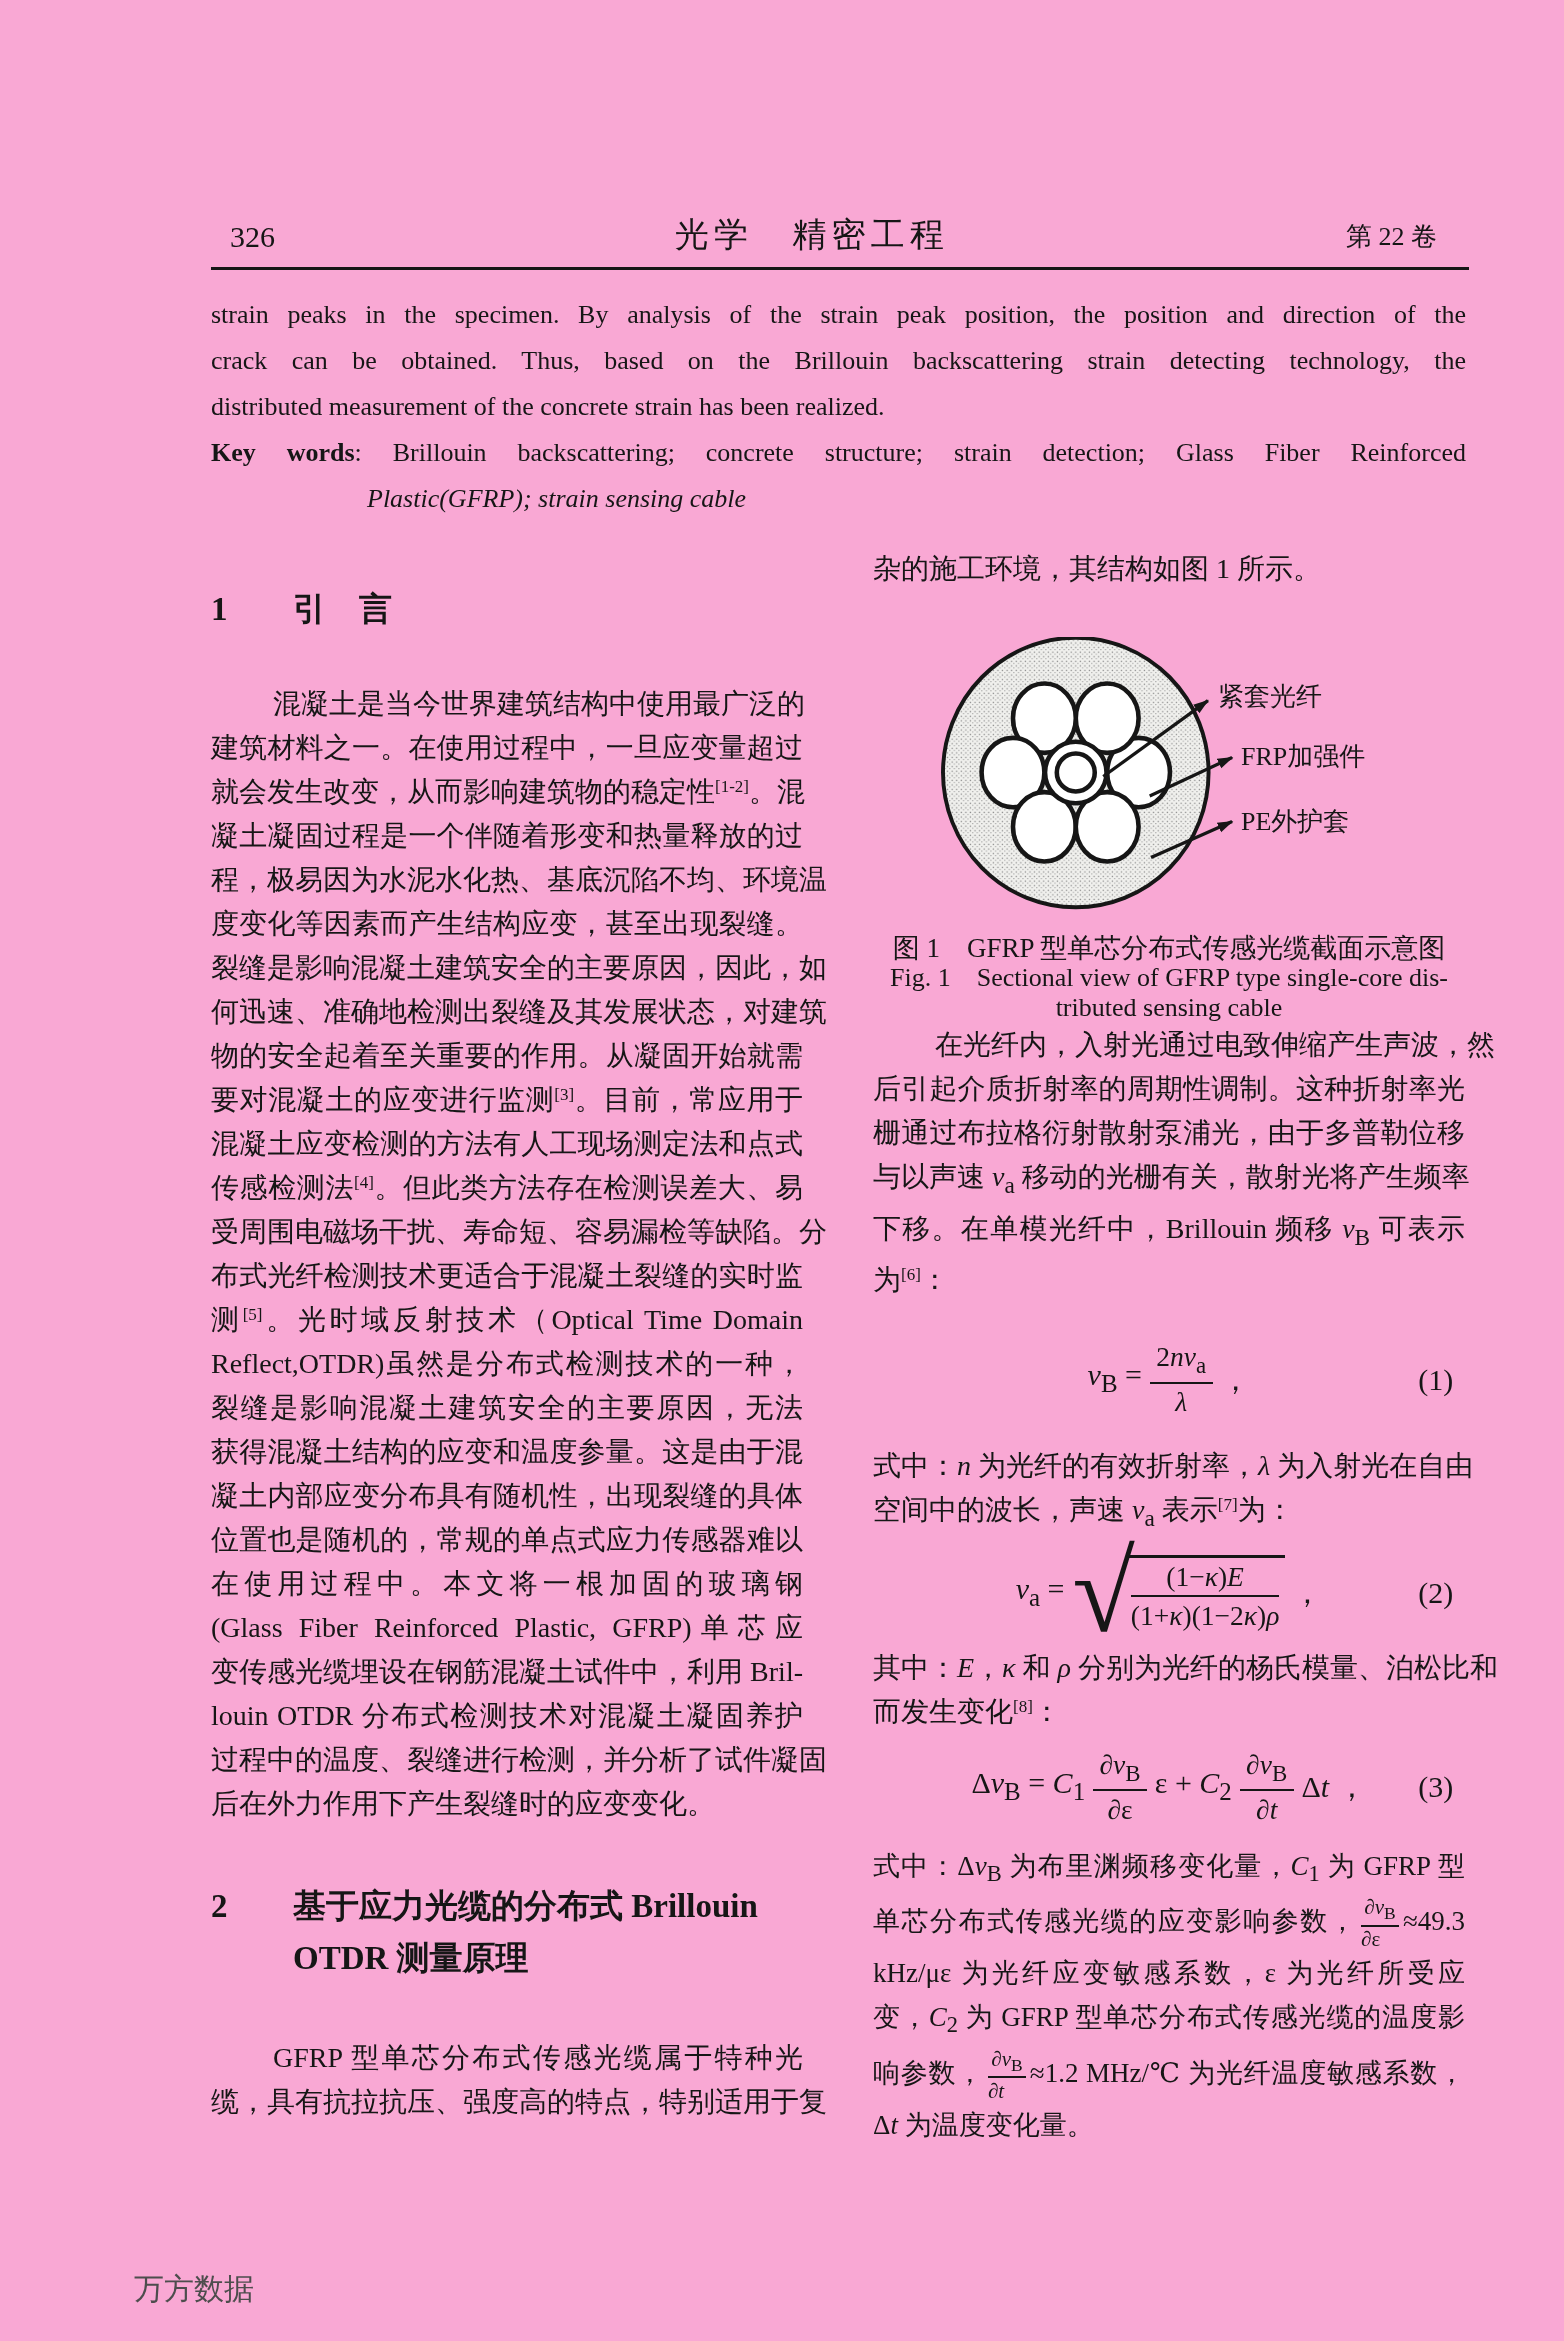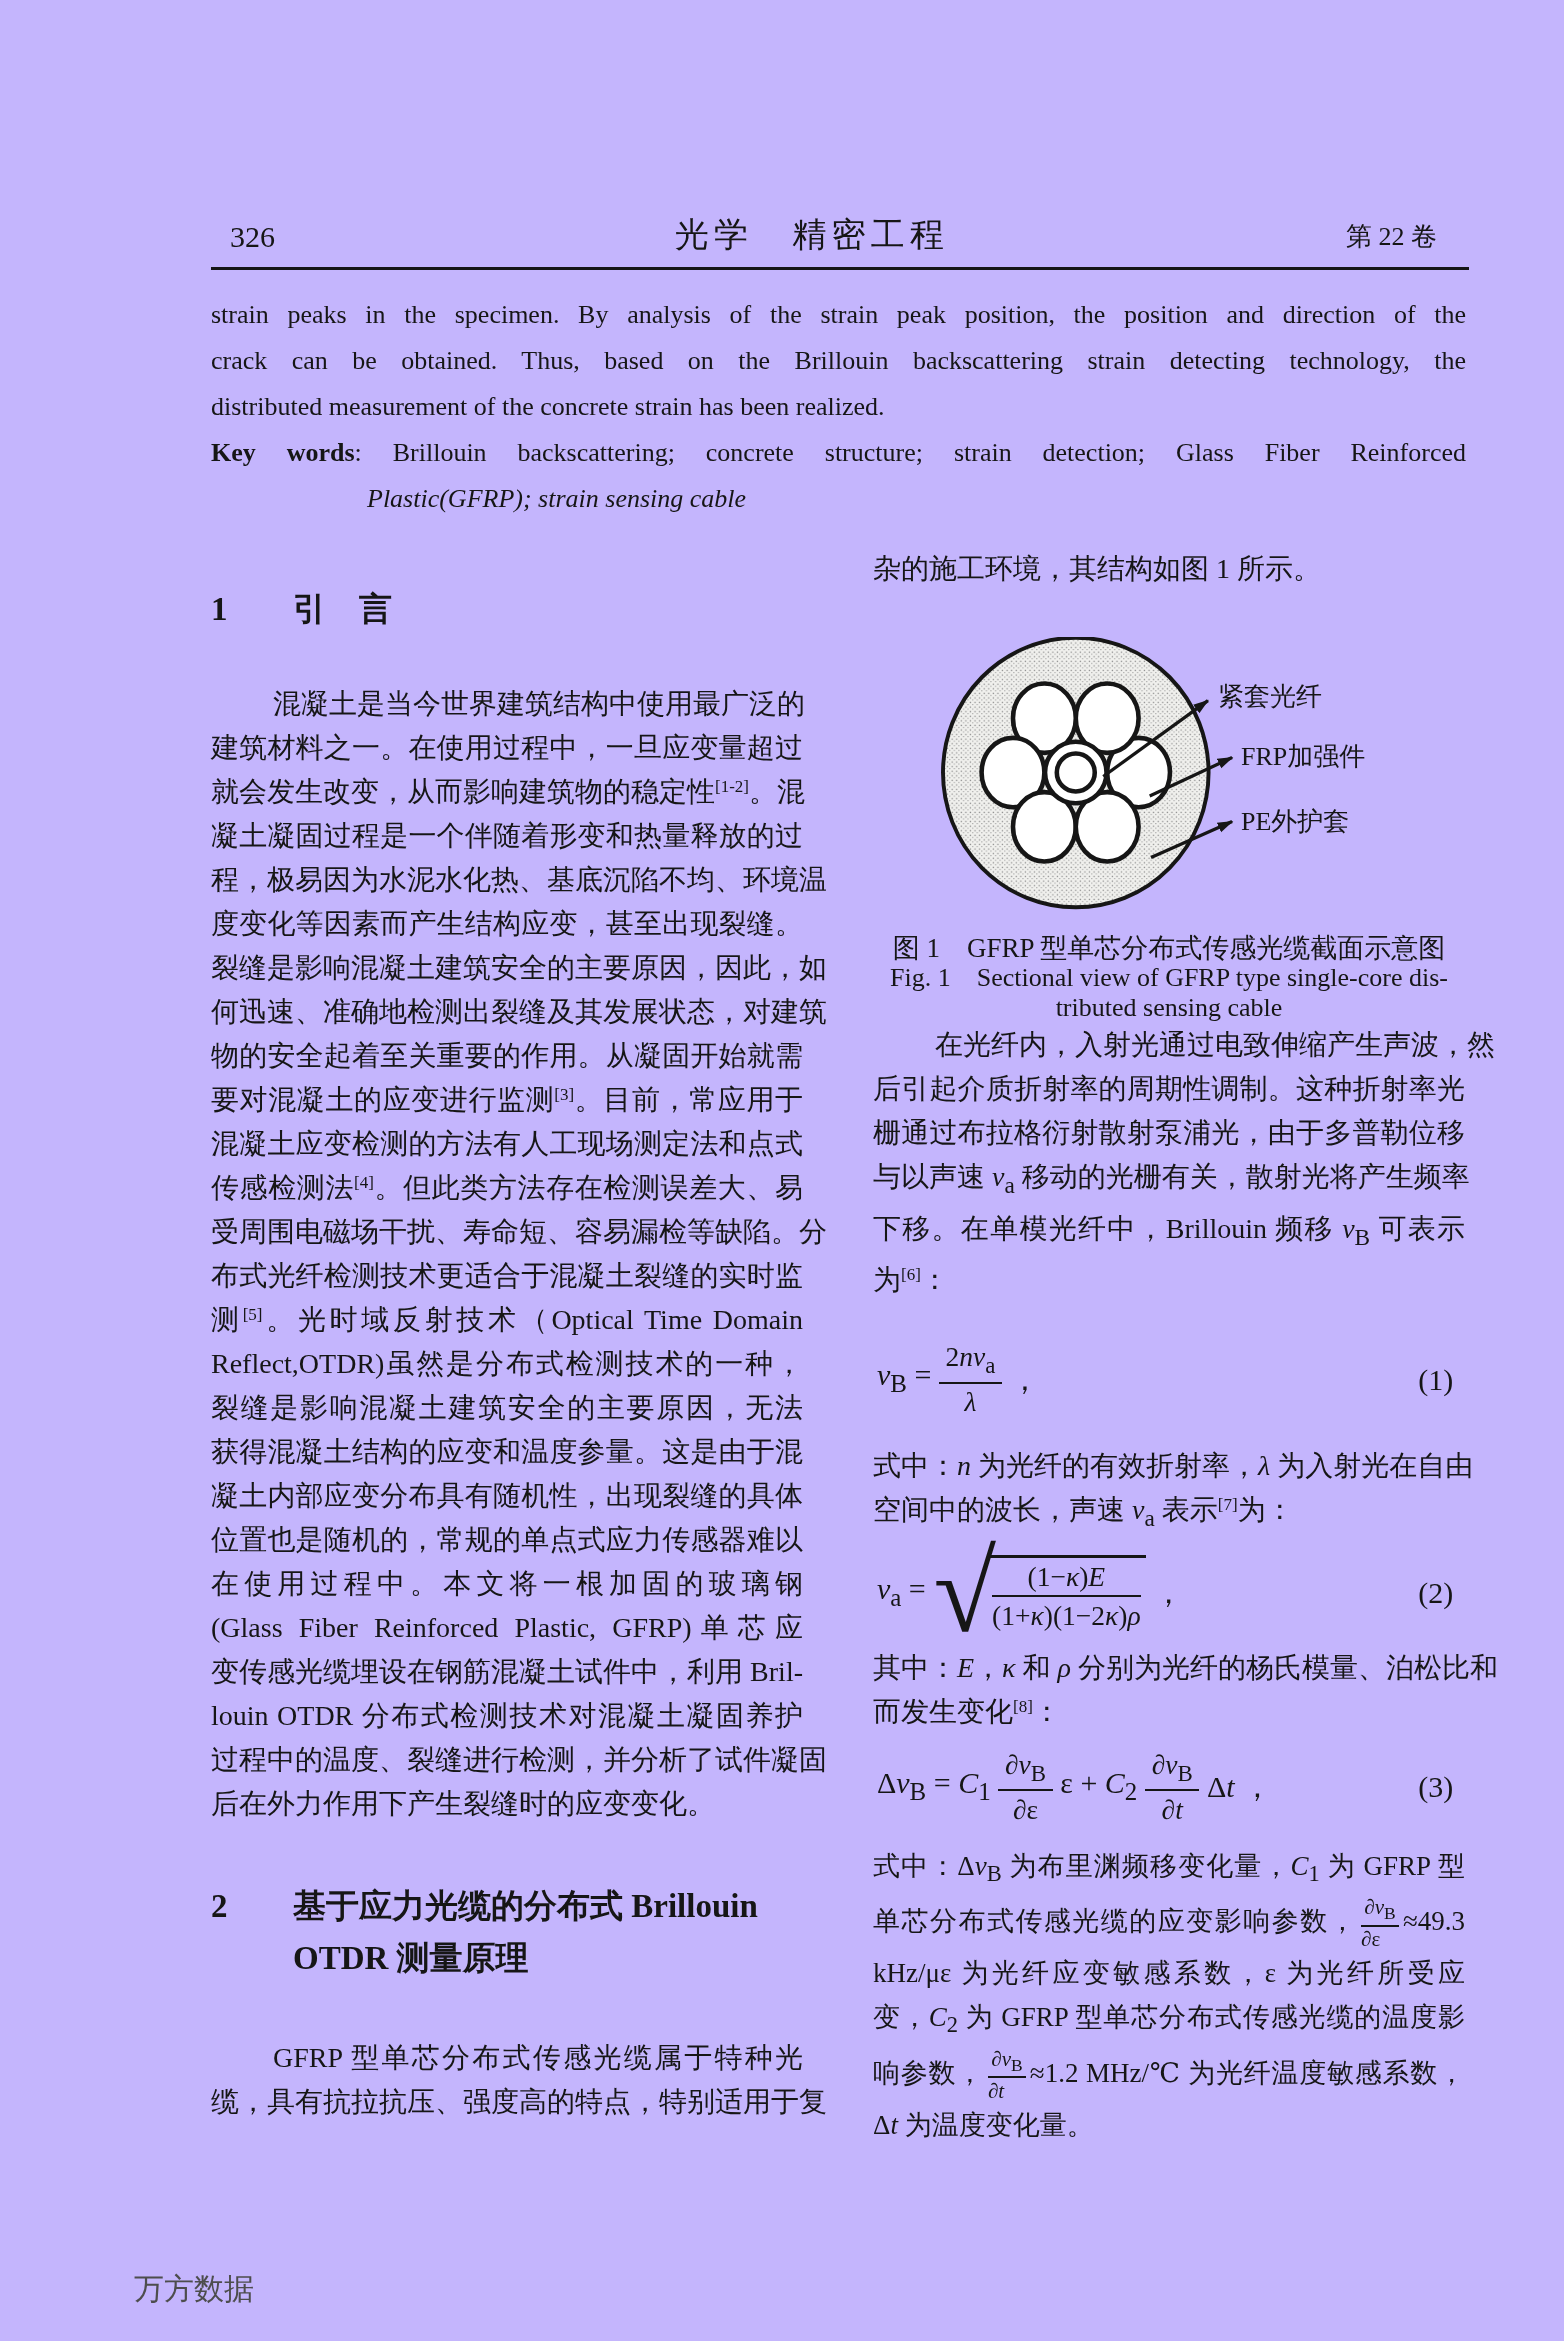--- a/index.html
+++ b/index.html
@@ -1,18 +1,18 @@
 <!DOCTYPE html>
 <html style="font-size:10.5px"><head>
 <meta charset="utf-8">
 <style>
   html,body { margin:0; padding:0; background:#d9d9d9; }
   .page {
     position:relative; width:1565px; height:2342px; margin:0 auto;
-    background:#c4b5fd; color:#161616; overflow:hidden;
+    background:#f9a8d4; color:#161616; overflow:hidden;
     font-family:"Liberation Serif","DejaVu Serif",serif;
   }
   
   .hdr-num  { position:absolute; left:230px; top:220px; font-size:30px; line-height:34px; }
   .hdr-title{ position:absolute; left:59px; right:0; top:216px; text-align:center;
               font-size:34px; line-height:38px; letter-spacing:5.2px; }
   .hdr-vol  { position:absolute; right:128px; top:220px; font-size:26px; line-height:34px; }
   .hdr-rule { position:absolute; left:211px; top:267px; width:1258px; height:3.3px; background:#161616; }
   
   .abstract { position:absolute; left:211px; top:292px; width:1255px; font-size:26px; line-height:46px; }
@@ -31,21 +31,21 @@
           line-height:52px; margin:54px 0 52px 0; }
   .sec2 .sec-num { position:absolute; left:0; top:0; }
   .sec2 .ln { white-space:nowrap; }
   
   .figure { position:relative; width:592px; height:275px; margin-top:46px; }
   .figure svg { position:absolute; inset:0; }
   .fig-label { position:absolute; font-size:26px; line-height:31px; white-space:nowrap; }
   .cap { text-align:center; font-size:26px; line-height:30px; }
   .cap-zh { margin-top:21px; font-size:27px; }
   
-  .eq-row { position:relative; display:flex; align-items:center; justify-content:flex-start; }
+  .eq-row { position:relative; display:flex; align-items:center; justify-content:center; }
   .eq-row.eq1 { margin:39px 0 26px; }
   .eq-row.eq2 { margin:13px 0 11.8px; }
   .eq-row.eq3 { margin:14.4px 0 18.3px; }
   .eq-main { display:inline-flex; align-items:center; font-size:30px; }
   .eq-main > span { margin:0 3.9px; }
   .frac { display:inline-block; text-align:center; vertical-align:middle; font-size:27.5px; line-height:1.15; margin:0 5.2px; }
   .frac .ft { display:block; border-bottom:2.6px solid #161616; padding:0 6.5px 2.6px; }
   .frac .fb { display:block; padding-top:2.6px; }
   .sqrt { display:inline-flex; align-items:center; }
   .rad  { font-size:114px; line-height:0.72; font-weight:400; margin-right:-9.2px; }

